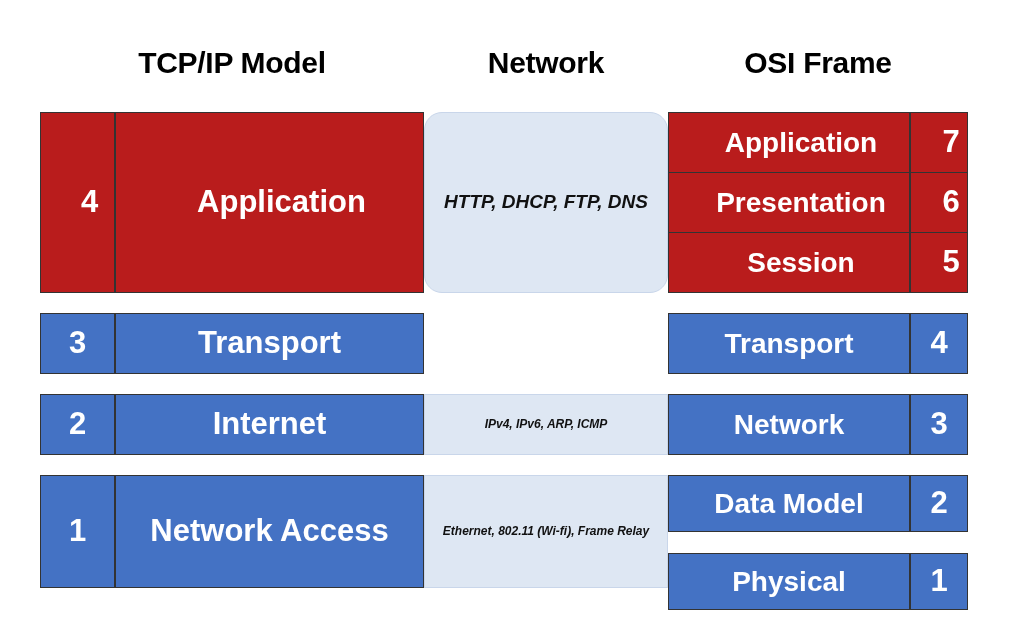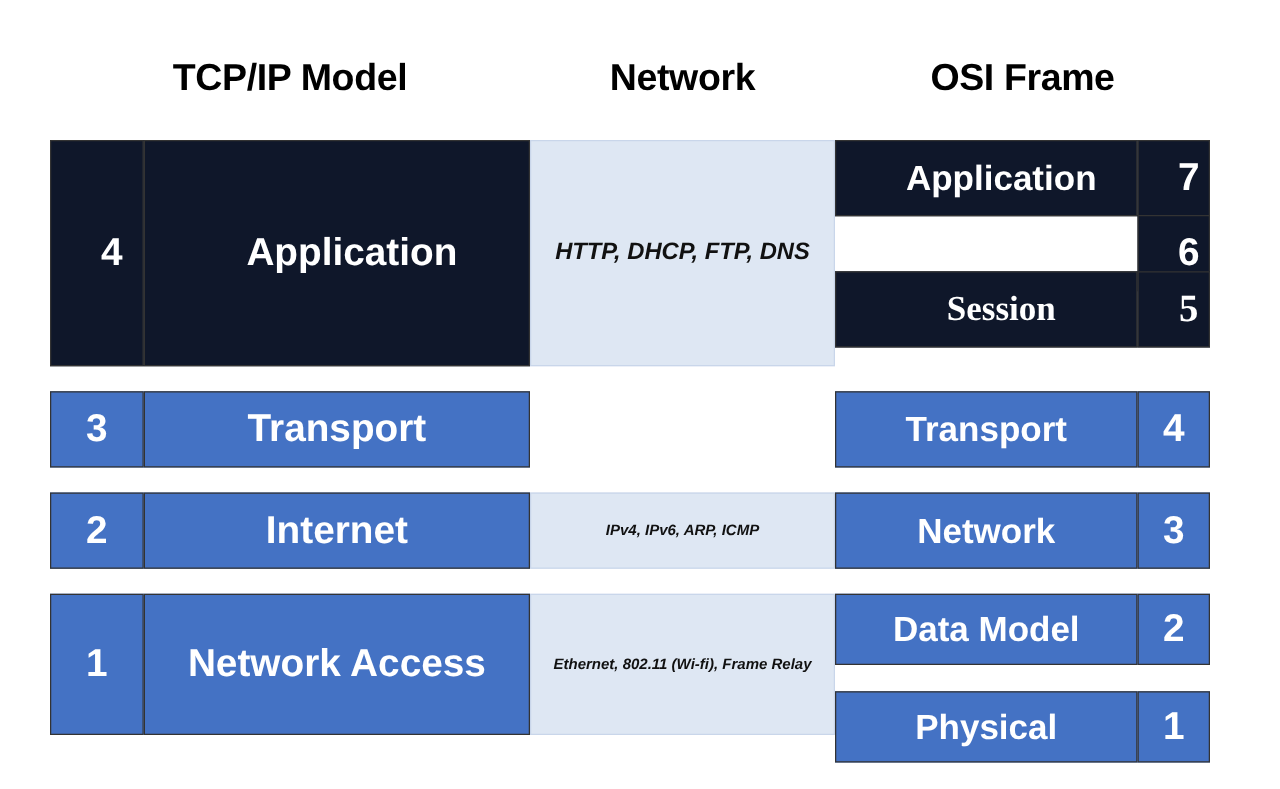--- a/index.html
+++ b/index.html
@@ -65,21 +65,21 @@
     box-sizing: border-box;
     border: 1.6px solid #333333;
     display: flex;
     align-items: center;
     justify-content: center;
     color: #ffffff;
     font-weight: bold;
     text-align: center;
     line-height: 1.12;
   }
-  .orange { background: #0f172a; padding-left: 24px; }
+  .orange { background: #b91c1c; padding-left: 24px; }
   .blue   { background: #4472C4; }
 
   .protocol-cell {
     position: absolute;
     box-sizing: border-box;
     left: 424px;
     width: 244px;
     background: #DEE7F3;
     border: 1.2px solid #c9d6ea;
     display: flex;
@@ -101,27 +101,27 @@
   .osi-name { left: 668px; width: 242px; }
   .osi-num  { left: 910px; width: 58px; }
 
   
   .h-full { top: 0; bottom: 0; }
 
   
   .num-lg   { font-size: 31px; }
   .name-lg  { font-size: 31px; }
   .name-md  { font-size: 28px; }
-  .proto-md { font-size: 19px; }
+  .proto-md { font-size: 19px; border-radius: 18px; }
   .proto-sm { font-size: 12px; }
 
   
   .sub3-a { top: 0px;   height: 61px; }
   .sub3-b { top: 60px;  height: 61px; }
-  .sub3-c { top: 105px; height: 61px; font-family: Liberation Serif, serif; }
+  .sub3-c { top: 120px; height: 61px; }
 
   
   .sub2-a { top: 0px;  height: 57px; }
   .sub2-b { top: 56px; height: 57px; margin-top: 22px; }
 </style>
 </head>
 <body>
 
 <div class="diagram">
 
@@ -137,20 +137,21 @@
 
       <div class="cell orange h-full tcp-num num-lg">4</div>
 
       <div class="cell orange h-full tcp-name name-lg">Application</div>
 
       <div class="protocol-cell h-full proto-md">HTTP, DHCP, FTP, DNS</div>
 
       <div class="cell orange osi-name sub3-a name-md">Application</div>
       <div class="cell orange osi-num sub3-a num-lg">7</div>
 
+      <div class="cell orange osi-name sub3-b name-md">Presentation</div>
       <div class="cell orange osi-num sub3-b num-lg">6</div>
 
       <div class="cell orange osi-name sub3-c name-md">Session</div>
       <div class="cell orange osi-num sub3-c num-lg">5</div>
     </div>
 
     <div class="row row-trans">
 
       <div class="cell blue h-full tcp-num num-lg">3</div>
 

